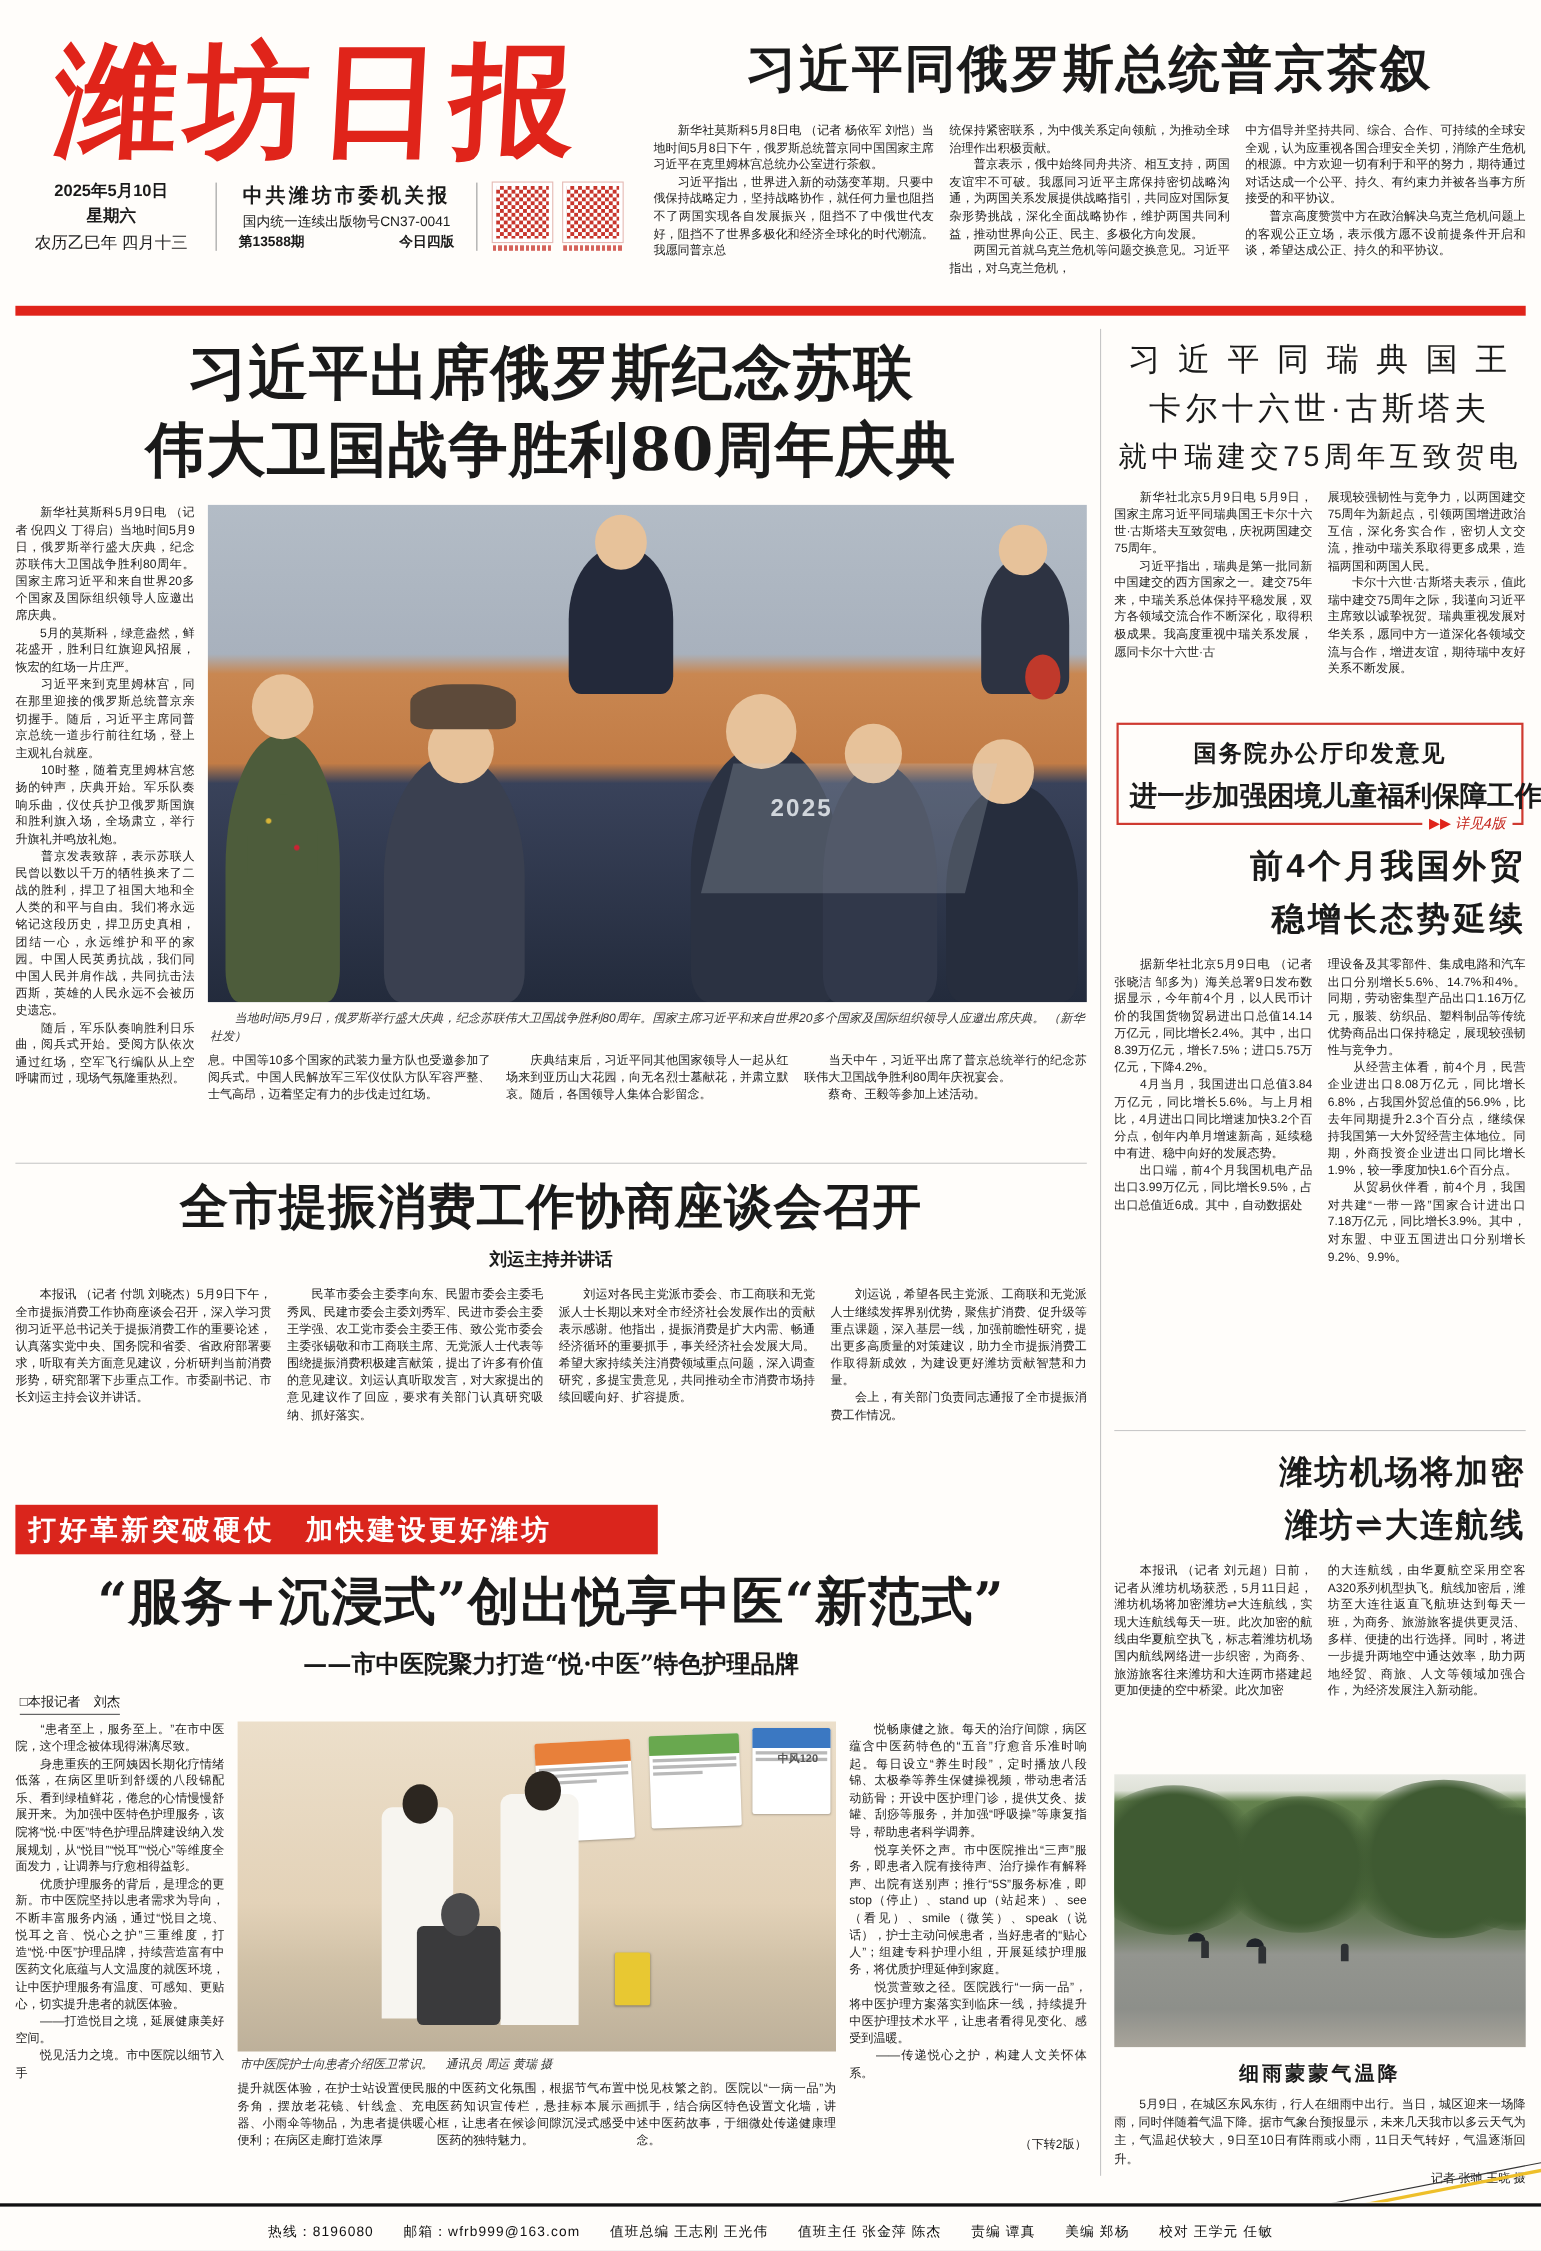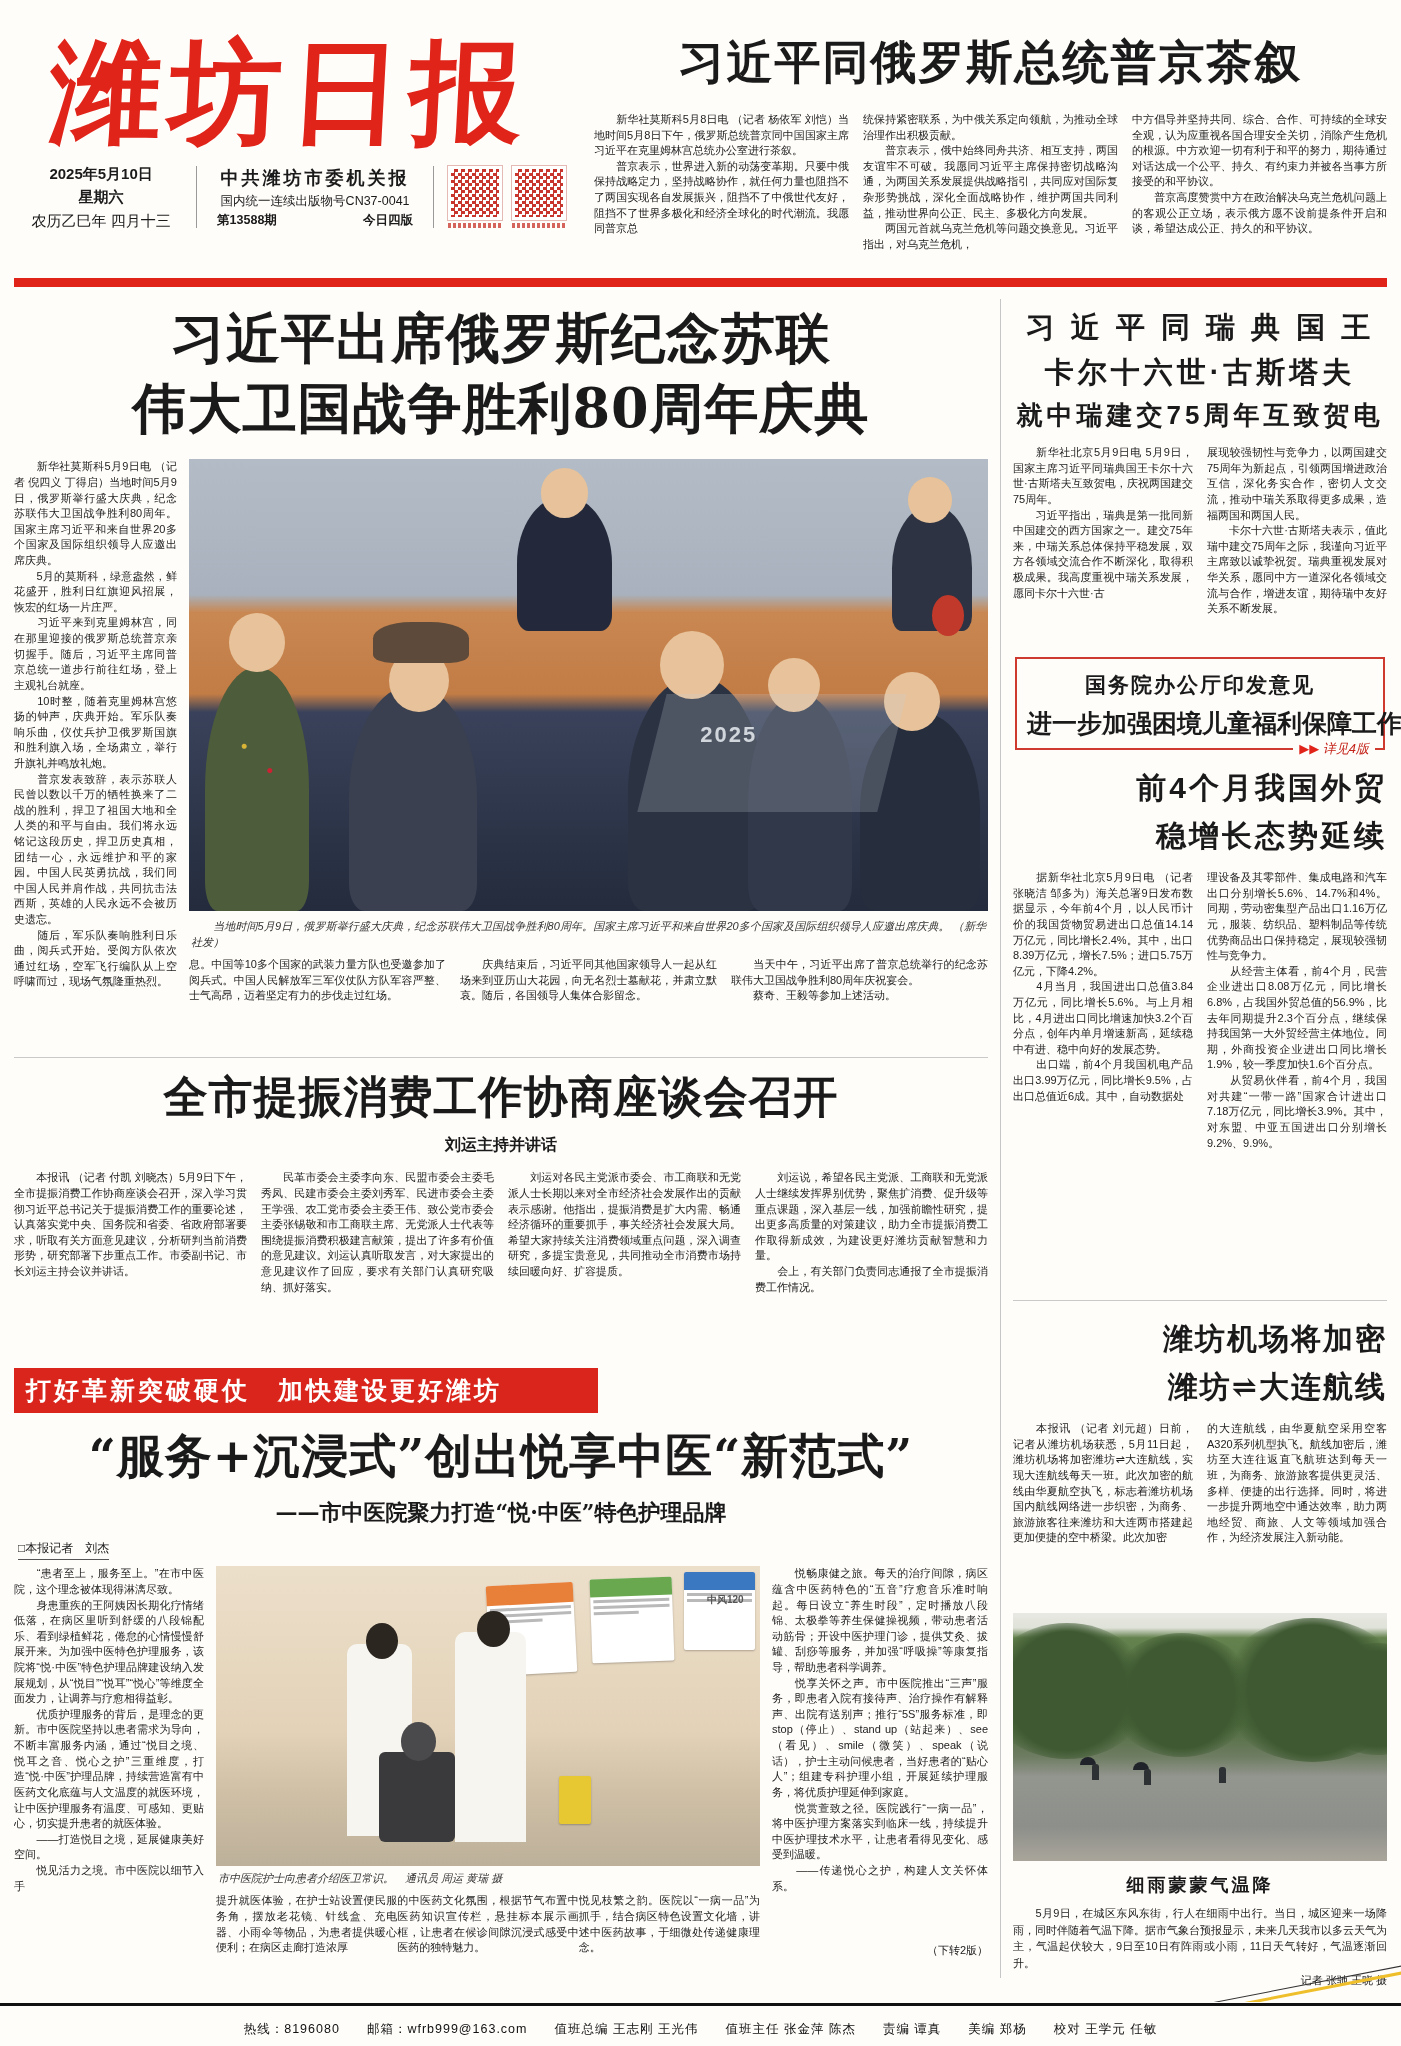--- a/index.html
+++ b/index.html
@@ -61,21 +61,21 @@
   .poster .tl{margin:3px 3px 0;height:3px;background:#b9b9b9}
   .p-text{position:absolute;font-size:10px;font-weight:bold;color:#555}
   .nurse{position:absolute;background:#f7f5f0;border-radius:10px 10px 0 0}
   .hair{position:absolute;background:#2c2620;border-radius:50%}
   .wheel{position:absolute;background:#3a3a3c;border-radius:6px}
   .tcm-mid{display:flex;gap:0;height:64px;margin-top:6px}
   .tcm-mid .bt{flex:1}
   .tcm-c2{width:216px;flex:0 0 auto;height:392px;position:relative}
   .jump{position:absolute;right:0;bottom:0;font-size:11px;background:#fffdfa;padding-left:6px}
   
-  .rail-hl{font-weight:700;text-align:center;font-size:29px;line-height:1.55;letter-spacing:4px;margin:16px 0 10px;white-space:nowrap}
+  .rail-hl{font-weight:400;text-align:center;font-size:29px;line-height:1.55;letter-spacing:4px;margin:16px 0 10px;white-space:nowrap}
   .rail .cols .bt{flex:1;height:196px}
   .notice{border:2px solid #cf3a30;margin:16px 2px 4px;padding:12px 10px 8px;text-align:center;position:relative}
   .notice .n1{font-family:"DejaVu Serif","Liberation Serif",serif;font-size:21px;font-weight:bold;letter-spacing:2px}
   .notice .n2{font-family:"DejaVu Serif","Liberation Serif",serif;font-size:25px;font-weight:900;margin-top:8px;white-space:nowrap}
   .notice .see{position:absolute;right:8px;bottom:-10px;background:#fffdfa;padding:0 6px;font-size:13px;color:#c4241b;font-style:italic}
   .notice .see .ar{color:#e0241a;font-style:normal}
   .trade-hl,.airport-hl{font-weight:900;text-align:right;font-size:30px;line-height:1.6;letter-spacing:3px;margin:14px 0 10px;white-space:nowrap}
   .airport-hl{font-family:"DejaVu Serif","Liberation Serif",serif;letter-spacing:2px}
   .rail .trade-cols .bt{flex:1;height:420px}
   .rail .air-cols .bt{flex:1;height:178px}
@@ -127,21 +127,21 @@
               <div class="qr-cap"></div>
             </div>
         </div>
       </div>
     </div>
 
     <div class="top-article">
       <h2>习近平同俄罗斯总统普京茶叙</h2>
       <div class="cols">
         <div class="bt">　　新华社莫斯科5月8日电 （记者 杨依军 刘恺）当地时间5月8日下午，俄罗斯总统普京同中国国家主席习近平在克里姆林宫总统办公室进行茶叙。
-　　普京表示，世界进入新的动荡变革期。只要中俄保持战略定力，坚持战略协作，就任何力量也阻挡不了两国实现各自发展振兴，阻挡不了中俄世代友好，阻挡不了世界多极化和经济全球化的时代潮流。我愿同普京总</div>
+　　习近平指出，世界进入新的动荡变革期。只要中俄保持战略定力，坚持战略协作，就任何力量也阻挡不了两国实现各自发展振兴，阻挡不了中俄世代友好，阻挡不了世界多极化和经济全球化的时代潮流。我愿同普京总</div>
         <div class="bt">统保持紧密联系，为中俄关系定向领航，为推动全球治理作出积极贡献。
 　　普京表示，俄中始终同舟共济、相互支持，两国友谊牢不可破。我愿同习近平主席保持密切战略沟通，为两国关系发展提供战略指引，共同应对国际复杂形势挑战，深化全面战略协作，维护两国共同利益，推动世界向公正、民主、多极化方向发展。
 　　两国元首就乌克兰危机等问题交换意见。习近平指出，对乌克兰危机，</div>
         <div class="bt">中方倡导并坚持共同、综合、合作、可持续的全球安全观，认为应重视各国合理安全关切，消除产生危机的根源。中方欢迎一切有利于和平的努力，期待通过对话达成一个公平、持久、有约束力并被各当事方所接受的和平协议。
 　　普京高度赞赏中方在政治解决乌克兰危机问题上的客观公正立场，表示俄方愿不设前提条件开启和谈，希望达成公正、持久的和平协议。</div>
       </div>
     </div>
   </div>
 
   <div class="red-rule"></div>

